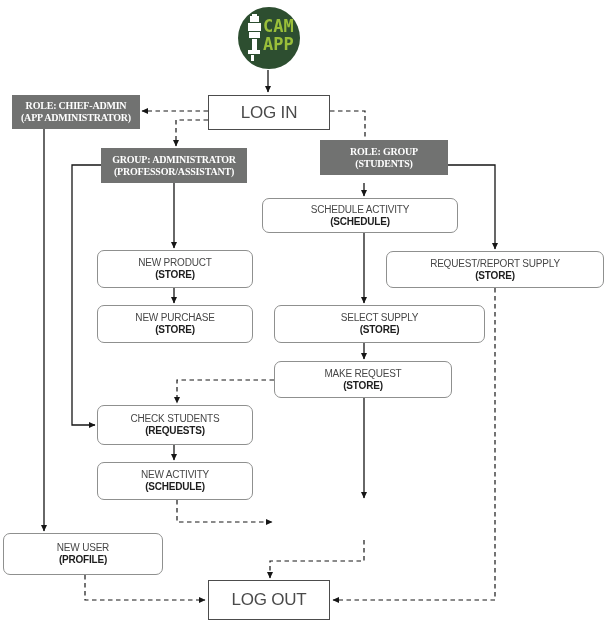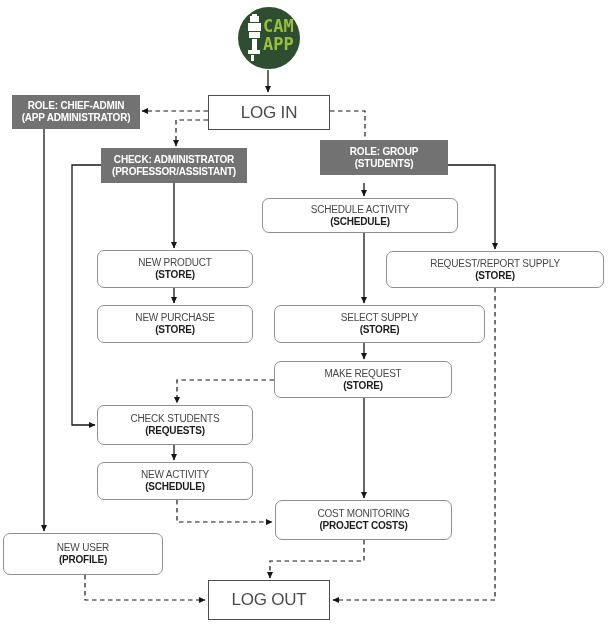--- a/index.html
+++ b/index.html
@@ -6,21 +6,21 @@
   body{font-family:"Liberation Sans",sans-serif;}
   .canvas{position:relative;width:610px;height:625px;background:var(--page-bg,#ffffff);overflow:hidden;}
   svg.wires{position:absolute;left:0;top:0;width:610px;height:625px;}
   .s{stroke:var(--line,#161616);stroke-width:1.3;fill:none;}
   .d{stroke:var(--line,#161616);stroke-width:1.2;fill:none;stroke-dasharray:4.5 3.5;}
   .ah{fill:var(--line,#161616);}
   .node{position:absolute;display:flex;flex-direction:column;align-items:center;justify-content:center;
         text-align:center;box-sizing:border-box;letter-spacing:-0.2px;}
   .node .t{font-size:10px;line-height:12px;color:#474747;white-space:nowrap;}
   .node .b{font-size:10px;line-height:12px;font-weight:bold;color:#1d1d1d;white-space:nowrap;}
-  .node.role{background:var(--role-bg,#717271);}
+  .node.role{background:var(--role-bg,#717271);font-family:Liberation Serif, serif;}
   .node.role .t,.node.role .b{color:var(--role-text,#ffffff);font-weight:bold;font-size:10px;line-height:12px;}
   .node.action{background:#fff;border:1.6px solid var(--action-border,#8f908f);border-radius:7px;}
   .node.plain{background:#fff;border:1.3px solid var(--plain-border,#4c4c4c);}
   .node.plain .t{font-size:17px;color:#4a4a4a;}
   .logo{position:absolute;left:236px;top:5px;width:66px;height:66px;}
 </style>
 </head>
 <body>
 
 <div class="canvas">
@@ -74,21 +74,21 @@
   <div class="node plain" style="left:208px;top:95px;width:122px;height:35px;">
     <span class="t">LOG IN</span>
   </div>
 
   <div class="node role" style="left:12px;top:95px;width:128px;height:34px;">
     <span class="t">ROLE: CHIEF-ADMIN</span>
     <span class="b">(APP ADMINISTRATOR)</span>
   </div>
 
   <div class="node role" style="left:101px;top:148px;width:146px;height:35px;">
-    <span class="t">CHECK: ADMINISTRATOR</span>
+    <span class="t">GROUP: ADMINISTRATOR</span>
     <span class="b">(PROFESSOR/ASSISTANT)</span>
   </div>
 
   <div class="node role" style="left:300px;top:140px;width:128px;height:35px;margin-left:20px;">
     <span class="t">ROLE: GROUP</span>
     <span class="b">(STUDENTS)</span>
   </div>
 
   <div class="node action" style="left:262px;top:198px;width:196px;height:35px;">
     <span class="t">SCHEDULE ACTIVITY</span>
@@ -123,24 +123,20 @@
   <div class="node action" style="left:97px;top:405px;width:156px;height:40px;">
     <span class="t">CHECK STUDENTS</span>
     <span class="b">(REQUESTS)</span>
   </div>
 
   <div class="node action" style="left:97px;top:462px;width:156px;height:38px;">
     <span class="t">NEW ACTIVITY</span>
     <span class="b">(SCHEDULE)</span>
   </div>
 
-  <div class="node action" style="left:275px;top:500px;width:177px;height:40px;">
-    <span class="t">COST MONITORING</span>
-    <span class="b">(PROJECT COSTS)</span>
-  </div>
 
   <div class="node action" style="left:3px;top:533px;width:160px;height:42px;">
     <span class="t">NEW USER</span>
     <span class="b">(PROFILE)</span>
   </div>
 
   <div class="node plain" style="left:208px;top:580px;width:122px;height:40px;">
     <span class="t">LOG OUT</span>
   </div>
 

